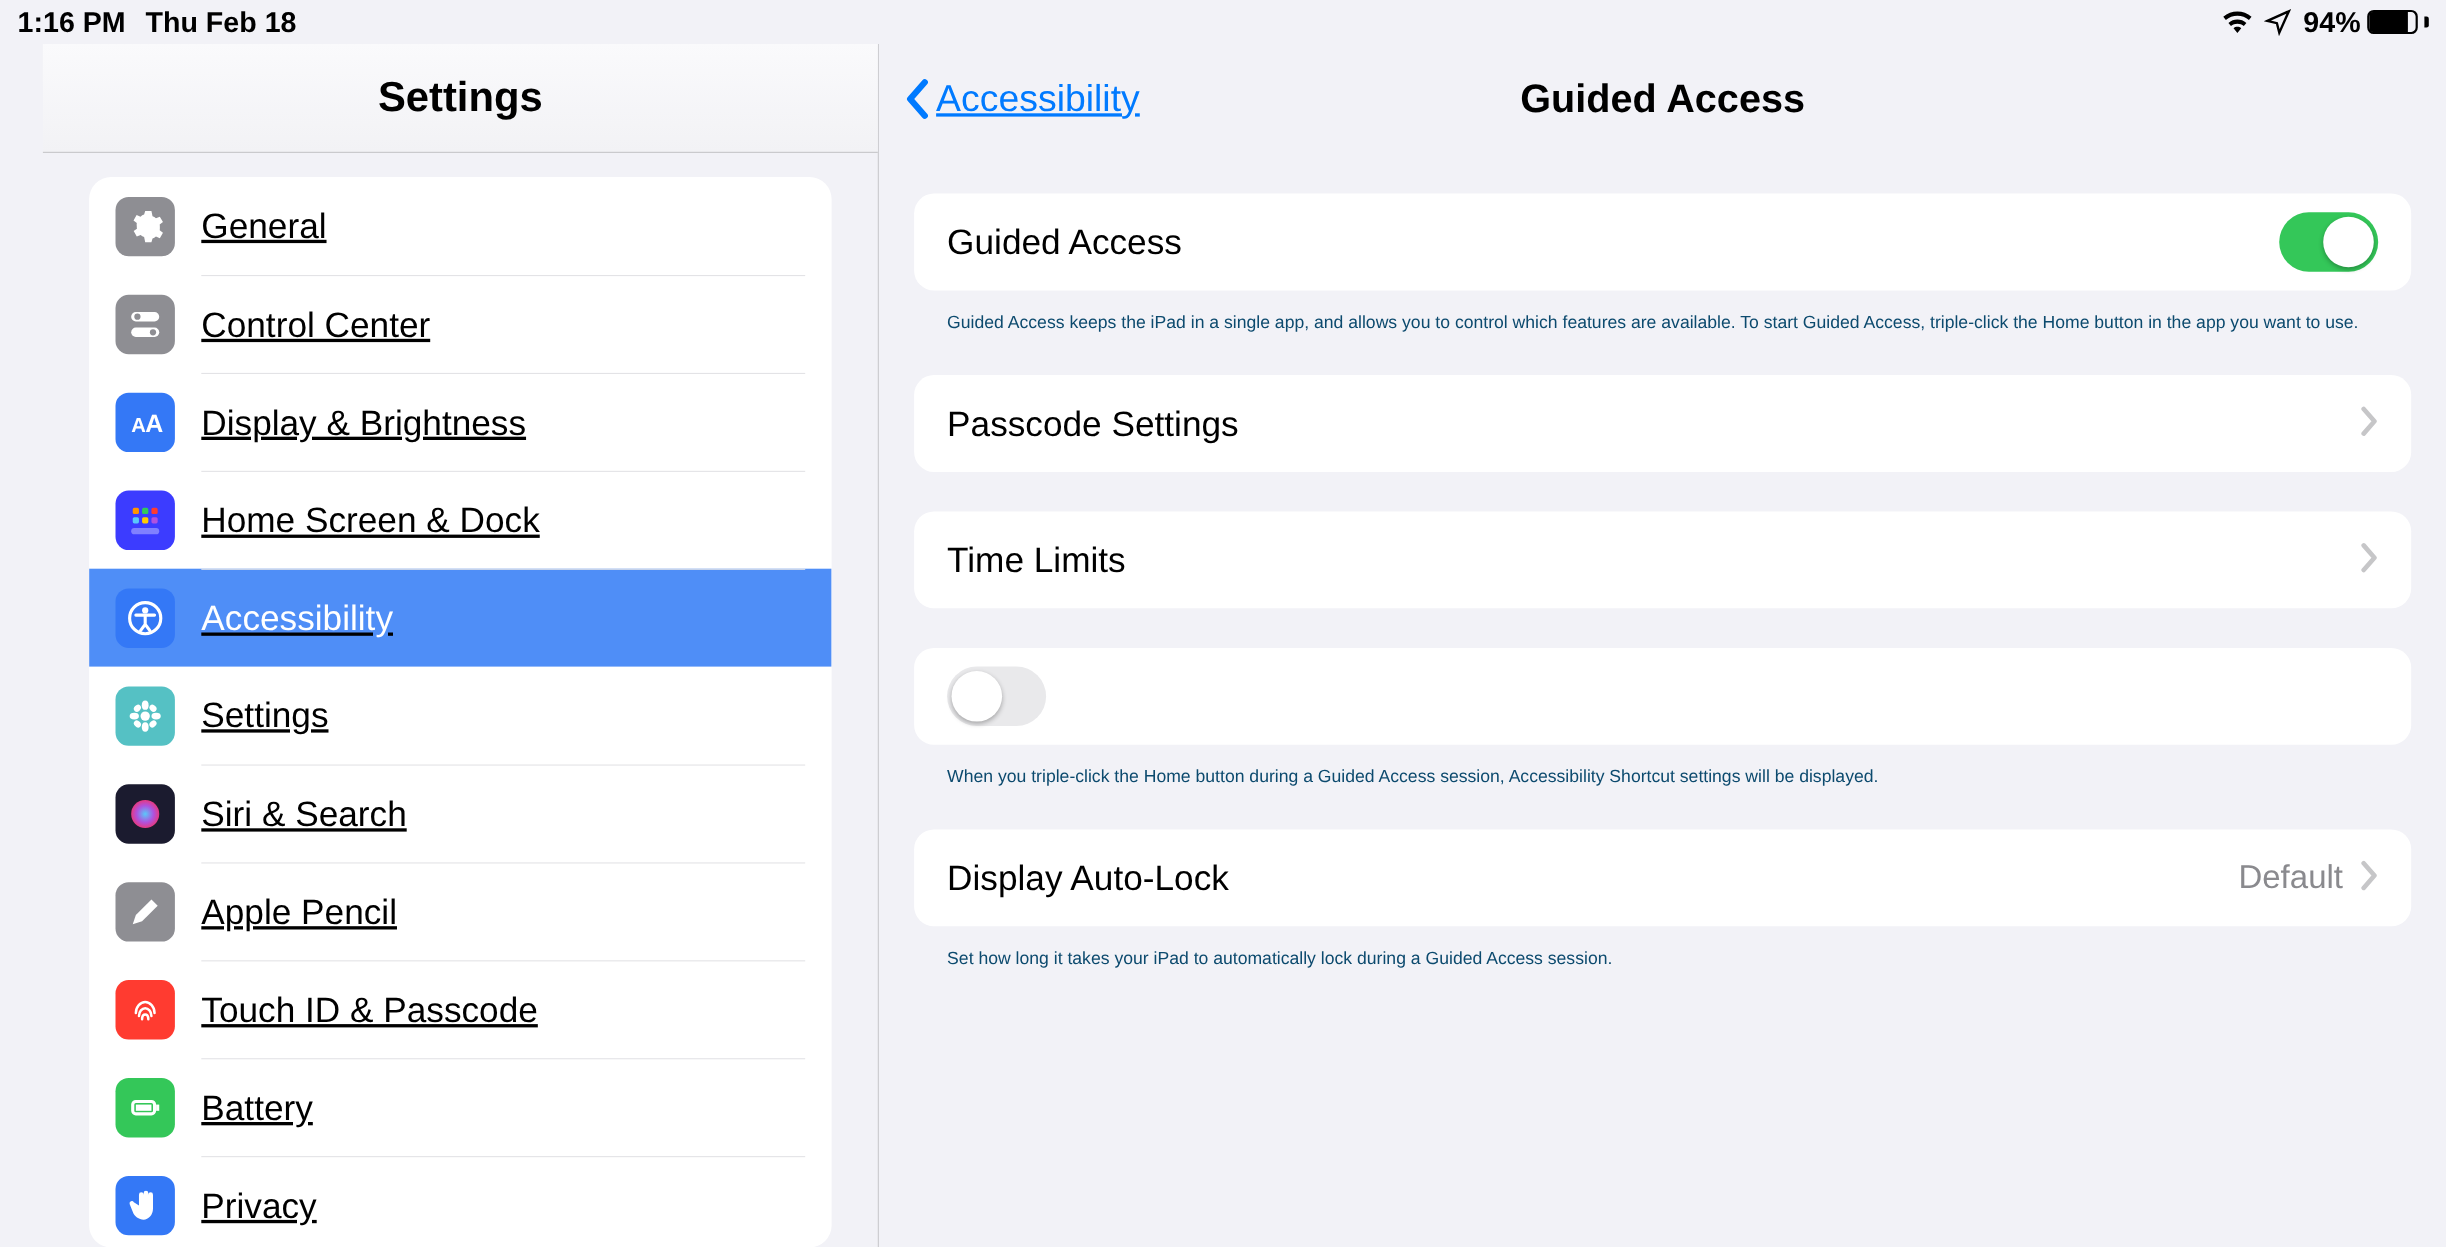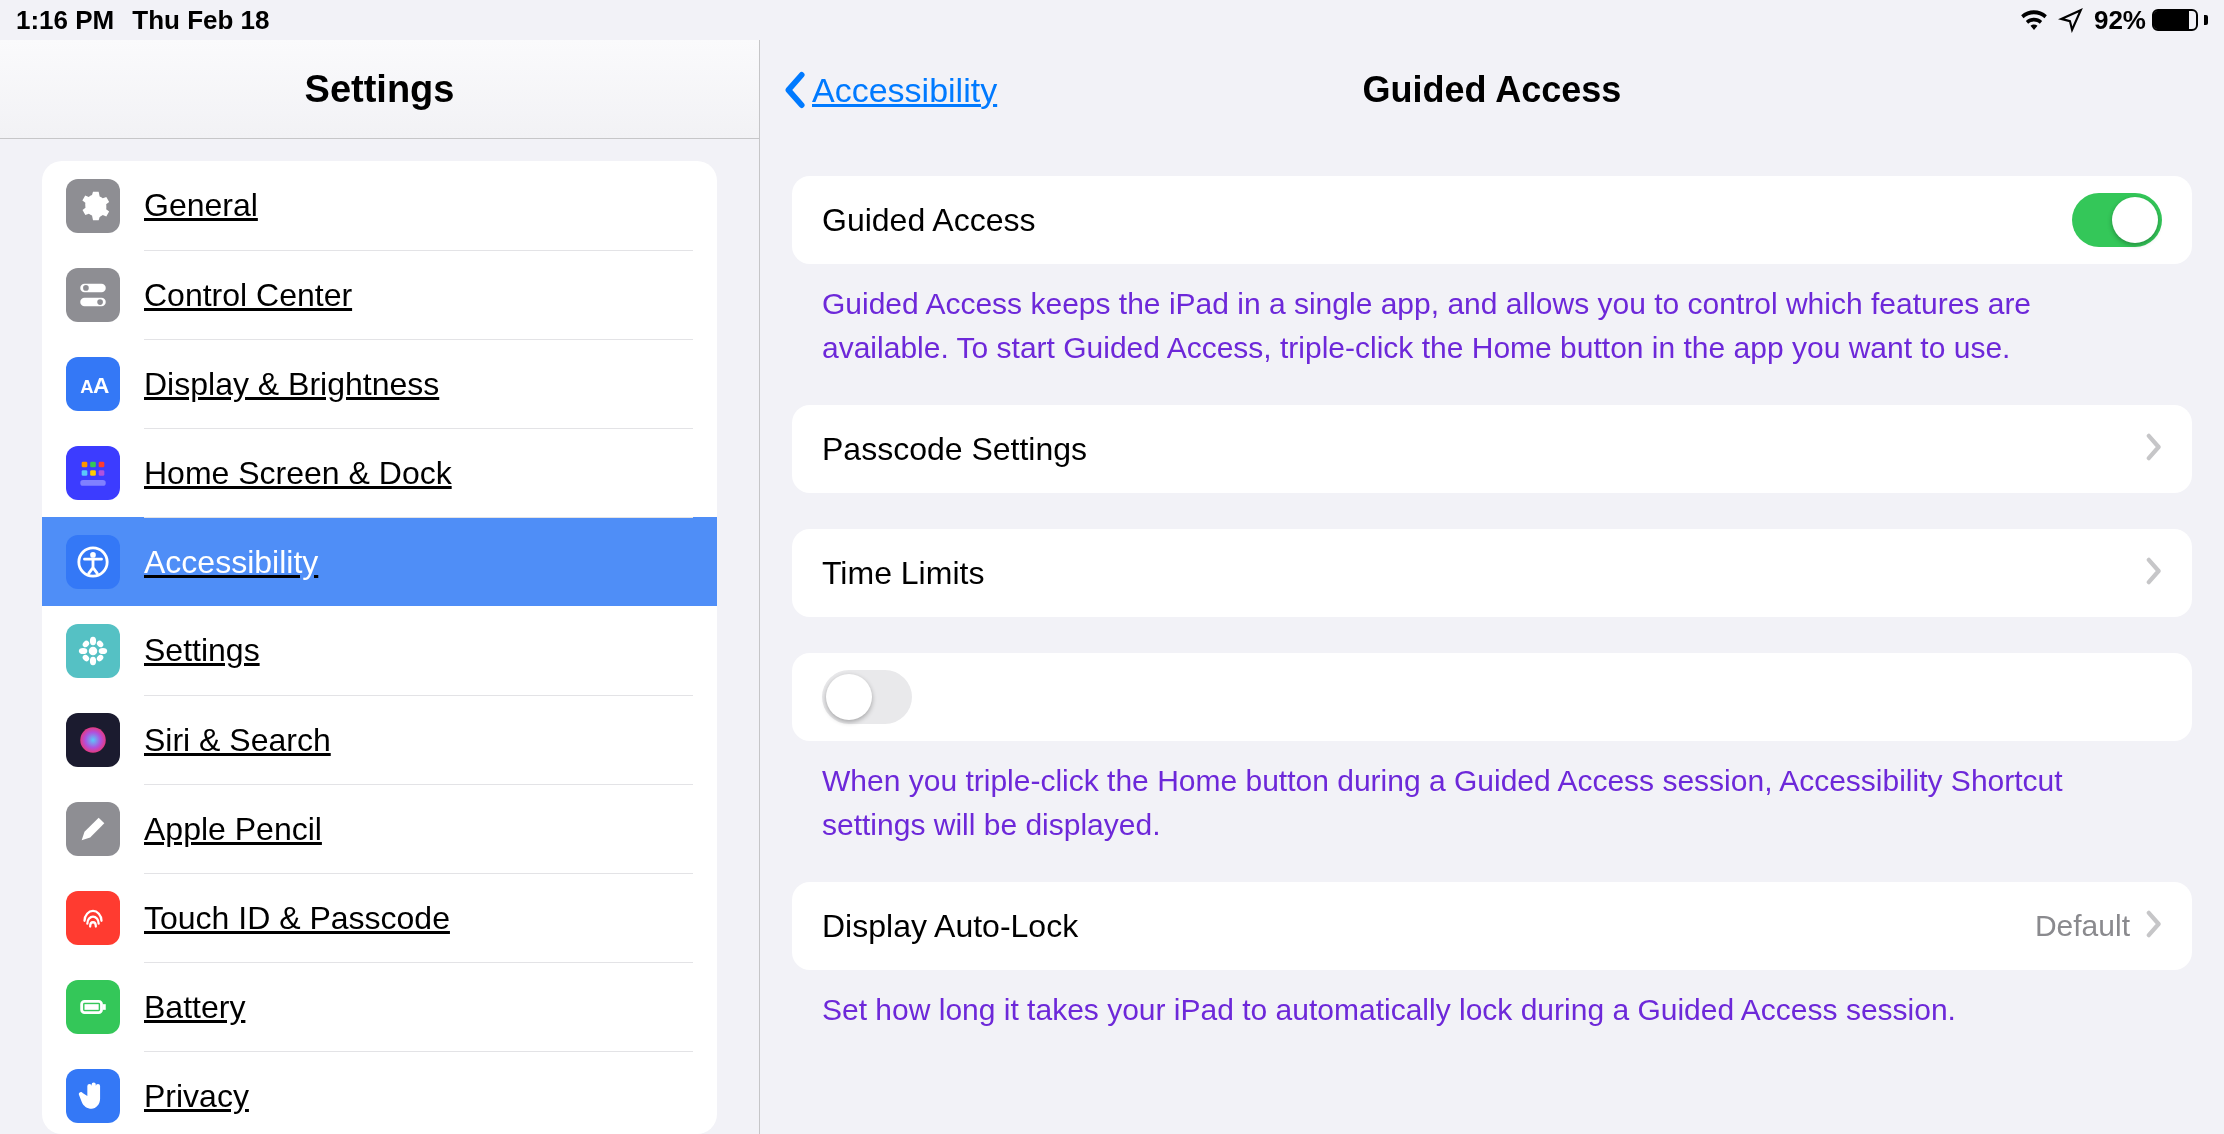--- a/index.html
+++ b/index.html
@@ -33,20 +33,21 @@
     display:flex; align-items:center;
   }
   .batt-cap {
     width:4px; height:10px; background:#000; border-radius:0 2px 2px 0;
   }
   .batt-fill { background:#000; height:100%; border-radius:3px 0 0 3px;}
   
   .root {
     display:flex;
     height: calc(1134px - 40px);
+    margin-left: 39px;
   }
   .sidebar {
     width: 760px;
     border-right: 1px solid #c6c6c8;
     display:flex;
     flex-direction:column;
     background: #f2f2f7;
   }
   .sidebar-title-wrap {
     height: 100px;
@@ -151,22 +152,22 @@
     align-items:center;
     justify-content:space-between;
     padding: 0 30px;
     height: 88px;
     cursor:pointer;
   }
   .row-label { font-size:32px; }
   .row-value { color:#8a8a8e; font-size:30px; margin-left:auto; margin-right:14px;}
   .chev { color:#c6c6c8; }
   .footer {
-    color:#6d28d9;
-    font-size:30px;
+    color:#0c4a6e;
+    font-size:16px;
     line-height:1.45;
     padding: 18px 30px 0 30px;
   }
   
   .toggle {
     width:90px; height:54px;
     border-radius:54px;
     position:relative;
     cursor:pointer;
   }
@@ -194,21 +195,21 @@
       <svg width="28" height="22" viewBox="0 0 24 18">
           <path fill="#000" d="M12 17.5l-3-3.6c1.7-1.5 4.3-1.5 6 0L12 17.5zM5 9.8C8.9 6.2 15.1 6.2 19 9.8l-2 2.4c-2.8-2.5-7.2-2.5-10 0L5 9.8zM1 5C7.1-0.7 16.9-0.7 23 5l-2 2.4C16.1 3 7.9 3 3 7.4L1 5z"></path>
         </svg>
     </span>
     <span class="loc-icon">
       <svg width="26" height="26" viewBox="0 0 24 24">
           <path fill="none" stroke="#000" stroke-width="2" d="M3 11 L21 3 L13 21 L11 13 Z"></path>
         </svg>
     </span>
     <div class="batt-wrap">
-      <span>92%</span>
+      <span>94%</span>
       <div class="batt-body">
           <div class="batt-fill" style="width:84%"></div>
         </div>
       <div class="batt-cap"></div>
     </div>
   </div>
 </div>
 
 <div class="root">
 

